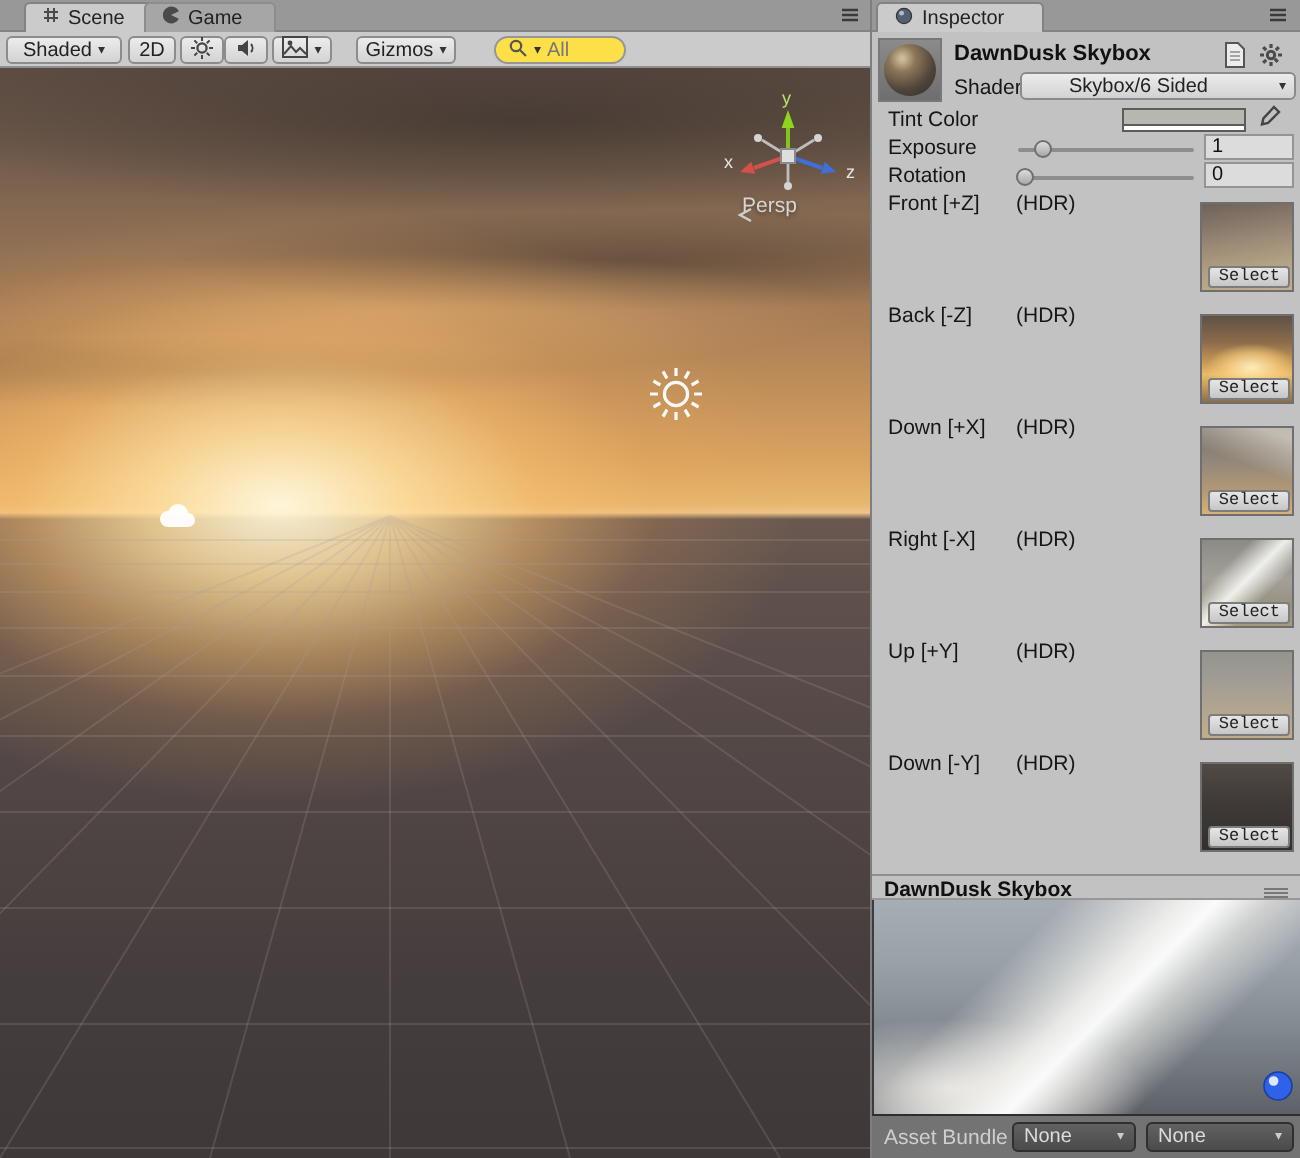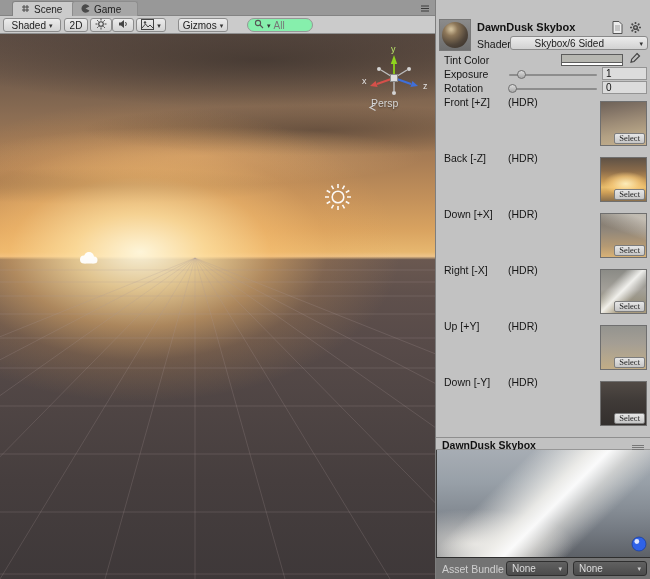--- a/index.html
+++ b/index.html
@@ -13,21 +13,21 @@
   .tab.active{background:#cbcbcb;border:1px solid #828282;border-bottom:none}
   .tab.inactive{background:#a6a6a6;border:1px solid #8d8d8d;border-bottom:none}
   .hamburger{position:absolute;top:3px;cursor:default}
   .caret{font-size:7px;color:#333;line-height:1}
 
   
   #scene-panel{position:absolute;left:0;top:0;width:435px;height:579px}
   #scene-toolbar{position:absolute;left:0;top:16px;width:100%;height:18px;background:#cbcbcb;border-bottom:1px solid #8f8f8f}
   .tctl{position:absolute;top:2px;height:14px;display:flex;align-items:center;justify-content:center;gap:3px;
         background:linear-gradient(#ececec,#d3d3d3);border:1px solid #8c8c8c;border-radius:3px;font-size:10px;color:#222}
-  .search-pill{position:absolute;top:2px;height:14px;display:flex;align-items:center;gap:3px;background:#86efac;
+  .search-pill{position:absolute;top:2px;height:14px;display:flex;align-items:center;gap:3px;background:#fde047;
         border:1px solid #969696;border-radius:8px;padding:0 6px;color:#777;font-size:10px}
 
   #viewport{position:absolute;left:0;top:34px;width:435px;height:545px;overflow:hidden;
     background:
       radial-gradient(ellipse 260px 150px at 140px 218px, rgba(255,248,222,0.95), rgba(255,224,160,0.8) 25%, rgba(250,190,110,0.5) 50%, rgba(240,170,90,0.18) 72%, rgba(240,170,90,0) 100%),
       radial-gradient(ellipse 320px 42px at 200px 122px, rgba(255,198,128,0.40), rgba(255,198,128,0) 70%),
       radial-gradient(ellipse 340px 36px at 320px 96px, rgba(58,47,42,0.48), rgba(58,47,42,0) 70%),
       radial-gradient(ellipse 420px 62px at 260px 26px, rgba(52,44,40,0.62), rgba(52,44,40,0) 75%),
       radial-gradient(ellipse 280px 26px at 90px 152px, rgba(70,55,45,0.32), rgba(70,55,45,0) 70%),
       linear-gradient(180deg,#5c4c43 0%,#6f5a4b 7%,#8b6d53 15%,#a87d55 23%,#c2905a 30%,#d9a360 36%,#e7b76f 40%,#eec489 40.8%,#6a5850 41.4%,#5f504c 48%,#584b49 56%,#4f4544 68%,#463e3e 82%,#3e3839 100%)}
@@ -48,21 +48,21 @@
   .swatch{position:absolute;height:12px;background:#b7b7b1;border:1px solid #5c5c5c}
   .swatch .alpha{position:absolute;left:0;right:0;bottom:0;height:3px;background:#fff;border-top:1px solid #5c5c5c}
   .slider-track{position:absolute;height:2px;background:#8d8d8d;border-radius:1px}
   .slider-thumb{position:absolute;top:-4px;width:9px;height:9px;border-radius:50%;background:linear-gradient(#dcdcdc,#a8a8a8);border:1px solid #6f6f6f}
   .numfield{position:absolute;height:13px;background:#dcdcdc;border:1px solid #949494;font-size:10px;color:#111;padding:0 3px;font-family:"Liberation Sans",sans-serif}
   .tex-row{position:absolute;left:0;width:215px;height:52px}
   .tex-row .lbl{position:absolute;left:8px;top:0;font-size:10.5px;color:#161616}
   .tex-row .hdr{position:absolute;left:72px;top:0;font-size:10.5px;color:#161616}
   .thumb{position:absolute;left:164px;top:5px;width:47px;height:45px;border:1px solid #6f6f6f}
   .select-btn{position:absolute;right:1px;bottom:1px;height:11px;padding:0 4px;font-size:8.5px;color:#222;
-      background:linear-gradient(#e6e6e6,#c6c6c6);border:1px solid #7d7d7d;border-radius:2px;font-family:Liberation Serif, serif;line-height:9px}
+      background:linear-gradient(#e6e6e6,#c6c6c6);border:1px solid #7d7d7d;border-radius:2px;font-family:Liberation Mono, monospace;line-height:9px}
   .thumb-front{background:linear-gradient(170deg,#6e6258 0%,#847567 22%,#9c8b76 45%,#b3a184 70%,#c4b08e 100%)}
   .thumb-back{background:
       radial-gradient(ellipse 30px 16px at 55% 60%, rgba(255,240,190,.95), rgba(255,210,130,.6) 45%, rgba(255,190,110,0) 75%),
       linear-gradient(180deg,#5f5246 0%,#8a6b4a 30%,#c99a55 55%,#e8bc6a 68%,#cfa058 80%,#8a6f4c 100%)}
   .thumb-left{background:
       linear-gradient(200deg, rgba(250,245,235,.55) 10%, rgba(250,245,235,0) 45%),
       linear-gradient(180deg,#78726a 0%,#93887a 40%,#b59a74 75%,#d8b277 100%)}
   .thumb-right{background:
       linear-gradient(135deg, rgba(255,255,255,0) 28%, rgba(255,255,252,.85) 48%, rgba(255,255,255,0) 68%),
       linear-gradient(180deg,#8b8b86 0%,#a3a099 45%,#97917f 75%,#a89a7c 100%)}
@@ -217,20 +217,36 @@
           <svg width="9" height="9">
               <path d="M7.5 1.5 2 4.5l5.5 3" fill="none" stroke="#cfcfcf" stroke-width="1.2"></path>
             </svg>
         </span>
         <span>Persp</span>
       </div>
     </div>
   </section>
 
   <section id="inspector">
+    <div class="tabbar">
+      <div class="tab active" style="left:2px;width:84px">
+        <span>
+          <svg width="10" height="10">
+              <circle cx="5" cy="5" r="3.8" fill="#55606f" stroke="#333" stroke-width="0.6"></circle>
+              <circle cx="3.8" cy="3.6" r="1.2" fill="#aebdd2"></circle>
+            </svg>
+        </span>
+        <span>Inspector</span>
+      </div>
+      <span class="hamburger" style="right:6px">
+        <svg width="10" height="9">
+            <path d="M1 2h8M1 4.5h8M1 7h8" stroke="#3a3a3a" stroke-width="1.2"></path>
+          </svg>
+      </span>
+    </div>
 
     <div id="insp-body">
 
       <div class="sphere-box">
         <div class="sphere"></div>
       </div>
       <div class="mat-name">DawnDusk Skybox</div>
       <span style="position:absolute;left:176px;top:5px">
         <svg width="11" height="13">
             <path d="M1 .5h6l3 3V12.5H1z" fill="#ececec" stroke="#555"></path>

